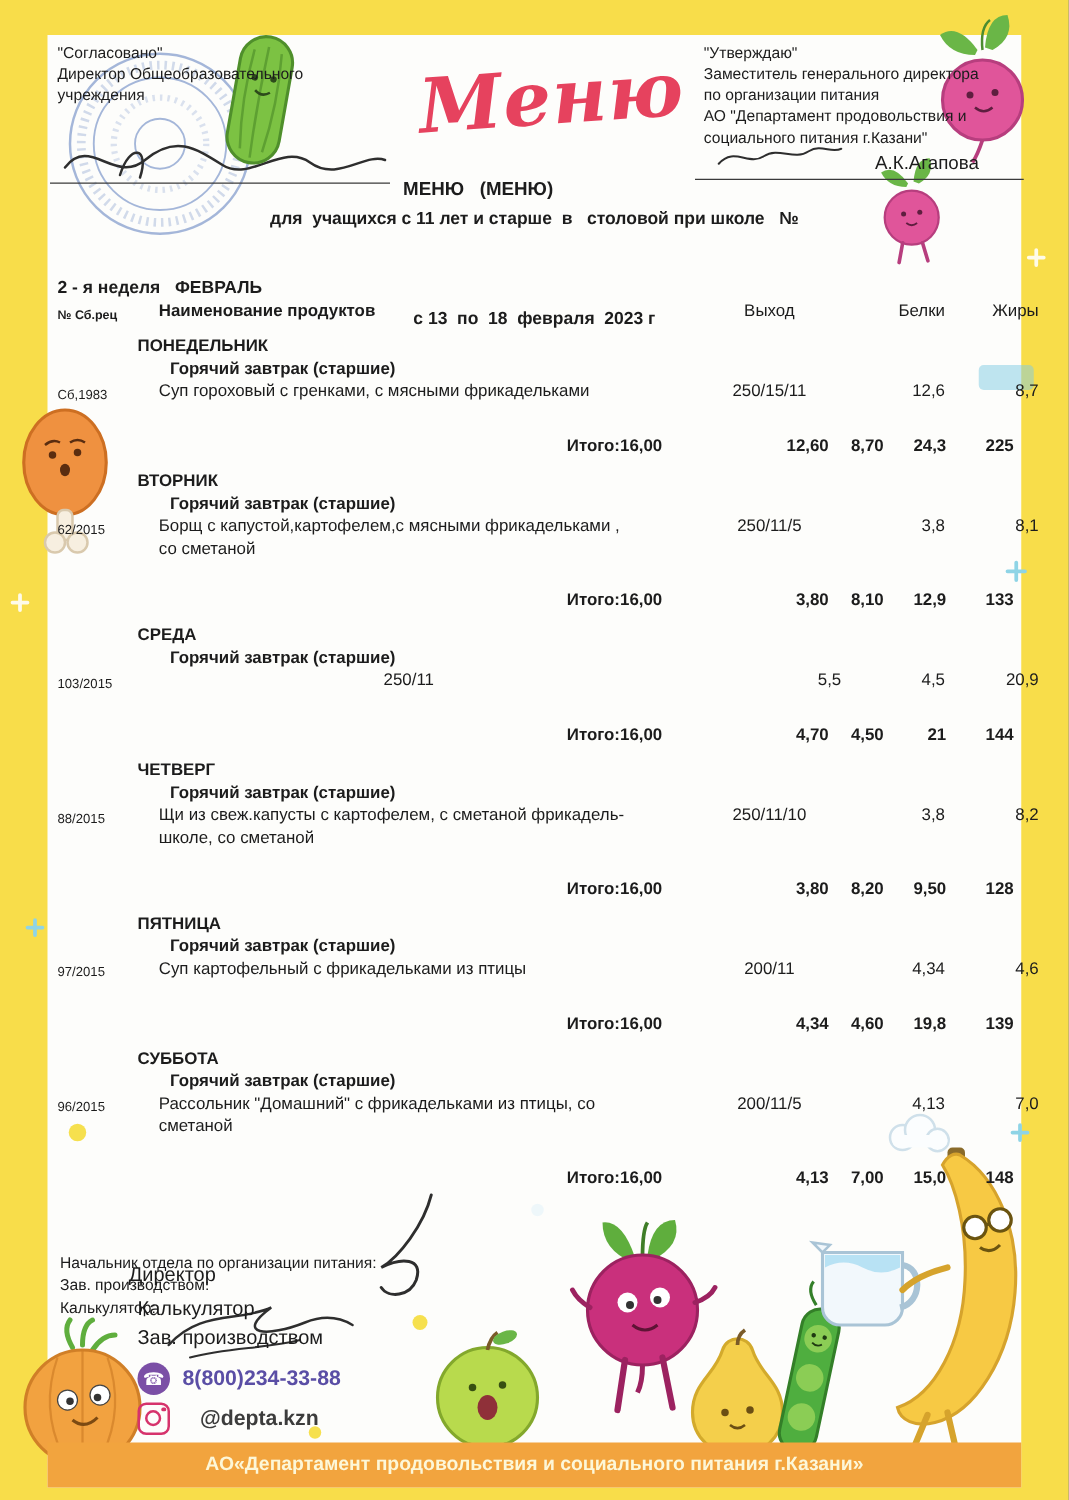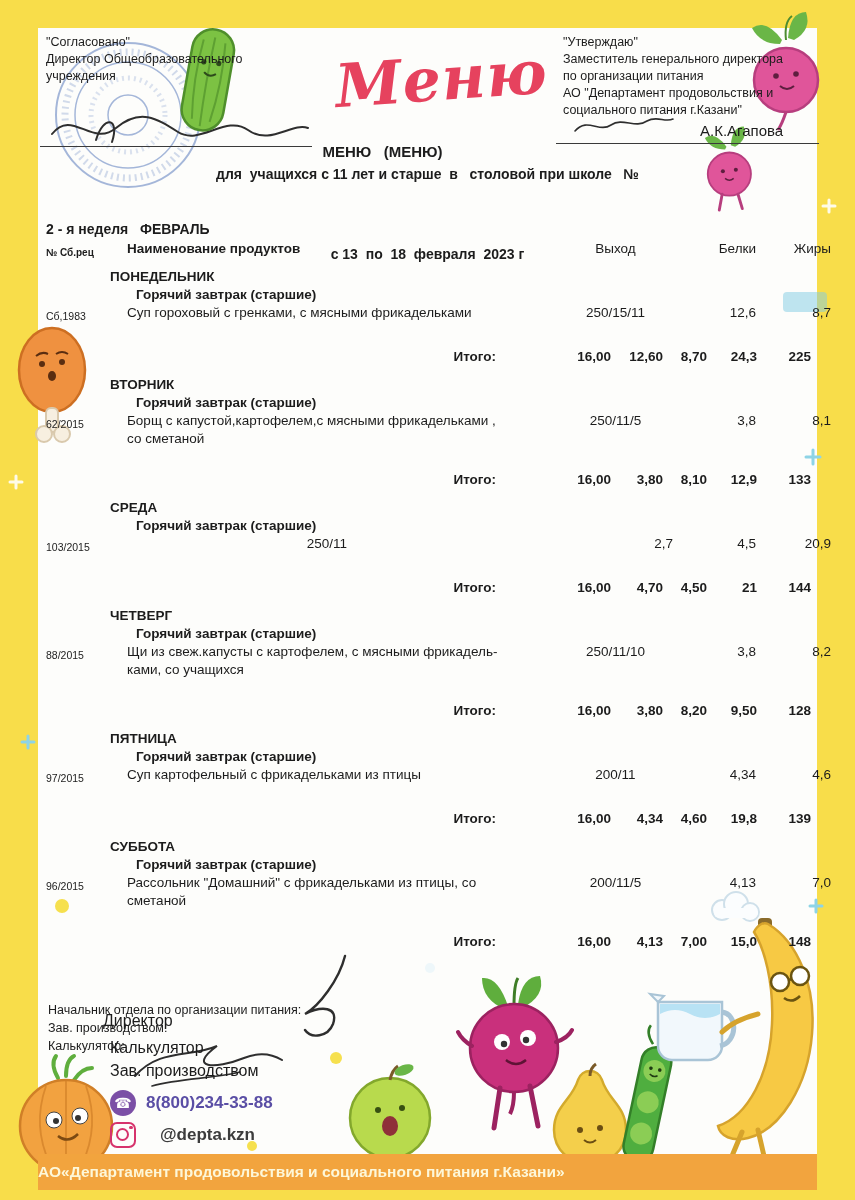--- a/index.html
+++ b/index.html
@@ -2,21 +2,21 @@
 <html><head>
 <meta charset="utf-8">
 <style>
   html,body{margin:0;padding:0;background:#888;}
   .page{position:relative;width:855px;height:1200px;margin:0 auto;background:#f8dd4a;overflow:hidden;
         font-family:"Liberation Sans",sans-serif;color:#1c1c1c;}
   .inner{position:absolute;left:38px;right:38px;top:28px;bottom:10px;background:#fdfdfb;}
   .deco{position:absolute;inset:0;z-index:1;pointer-events:none;}
   .content{position:absolute;inset:0;z-index:2;}
   .bottom-bar{position:absolute;left:38px;right:38px;bottom:10px;height:36px;background:#f2a43e;z-index:3;
-              display:flex;align-items:center;}
+              display:flex;align-items:center;justify-content:center;}
   .bottom-bar span{color:#fdf7d8;font-weight:bold;font-size:15.5px;}
 
   .blk-agreed{position:absolute;left:46px;top:34px;width:280px;font-size:12.5px;line-height:17px;}
   .blk-approved{position:absolute;left:563px;top:34px;width:262px;font-size:12.5px;line-height:17px;}
   .signer-name{position:absolute;left:700px;top:122px;font-size:15px;}
   .script-menu{position:absolute;left:335px;top:44px;width:210px;text-align:center;
                font-family:"DejaVu Serif",serif;font-style:italic;font-weight:bold;font-size:60px;
                color:#e6425e;transform:rotate(-4deg);letter-spacing:1px;}
   .sig-line-left{position:absolute;left:40px;top:146px;width:272px;border-top:1.5px solid #3a3a3a;}
   .sig-line-right{position:absolute;left:556px;top:143px;width:263px;border-top:1.5px solid #3a3a3a;}
@@ -34,21 +34,21 @@
   .h-p,.h-f,.h-c,.h-k{text-align:right;}
   .day-title{font-weight:bold;margin-left:64px;}
   .day-meal{font-weight:bold;margin-left:50px;padding-left:40px;}
   .c-rec{font-size:10.5px;padding-top:3px;}
   .c-out{text-align:center;}
   .c-p,.c-f,.c-c,.c-k{text-align:right;}
   .nm{display:block;}
   .total-row{display:grid;grid-template-columns:450px 115px 52px 44px 50px 54px;font-weight:bold;
              margin-top:23px;margin-bottom:10px;}
   .t-label{text-align:right;}
-  .t-sum{text-align:right;}
+  .t-sum{text-align:left;}
   .t-p,.t-f,.t-c,.t-k{text-align:right;}
 
   .f-label1{position:absolute;left:48px;top:1003px;font-size:12.5px;}
   .f-label2{position:absolute;left:48px;top:1021px;font-size:12.5px;}
   .f-label3{position:absolute;left:48px;top:1039px;font-size:12.5px;}
   .f-role1{position:absolute;left:103px;top:1012px;font-size:16px;}
   .f-role2{position:absolute;left:110px;top:1039px;font-size:16px;text-align:right;}
   .f-role3{position:absolute;left:110px;top:1062px;font-size:16px;}
   .f-phone{position:absolute;left:110px;top:1090px;display:flex;align-items:center;gap:10px;}
   .phone-badge{width:26px;height:26px;border-radius:50%;background:#7b4fa6;color:#fff;display:flex;
@@ -311,43 +311,43 @@
           <span class="t-k">133</span>
         </div>
       </section>
 
       <section>
         <div class="day-title">СРЕДА</div>
         <div class="day-meal">Горячий завтрак (старшие)</div>
         <div class="grid">
           <span class="c-rec">103/2015</span>
           <span class="c-out">250/11</span>
-          <span class="c-p">2,7</span>
+          <span class="c-p">5,5</span>
           <span class="c-f">4,5</span>
           <span class="c-c">20,9</span>
           <span class="c-k">144</span>
         </div>
         <div class="total-row">
           <span class="t-label">Итого:</span>
           <span class="t-sum">16,00</span>
           <span class="t-p">4,70</span>
           <span class="t-f">4,50</span>
           <span class="t-c">21</span>
           <span class="t-k">144</span>
         </div>
       </section>
 
       <section>
         <div class="day-title">ЧЕТВЕРГ</div>
         <div class="day-meal">Горячий завтрак (старшие)</div>
         <div class="grid">
           <span class="c-rec">88/2015</span>
           <span class="c-name">
-              <span class="nm">Щи из свеж.капусты с картофелем, с мясными фрикадель-</span>
-              <span class="nm">ками, со учащихся</span>
+              <span class="nm">Щи из свеж.капусты с картофелем, с сметаной фрикадель-</span>
+              <span class="nm">школе, со сметаной</span>
             </span>
           <span class="c-out">250/11/10</span>
           <span class="c-p">3,8</span>
           <span class="c-f">8,2</span>
           <span class="c-c">9,5</span>
           <span class="c-k">128</span>
         </div>
         <div class="total-row">
           <span class="t-label">Итого:</span>
           <span class="t-sum">16,00</span>

